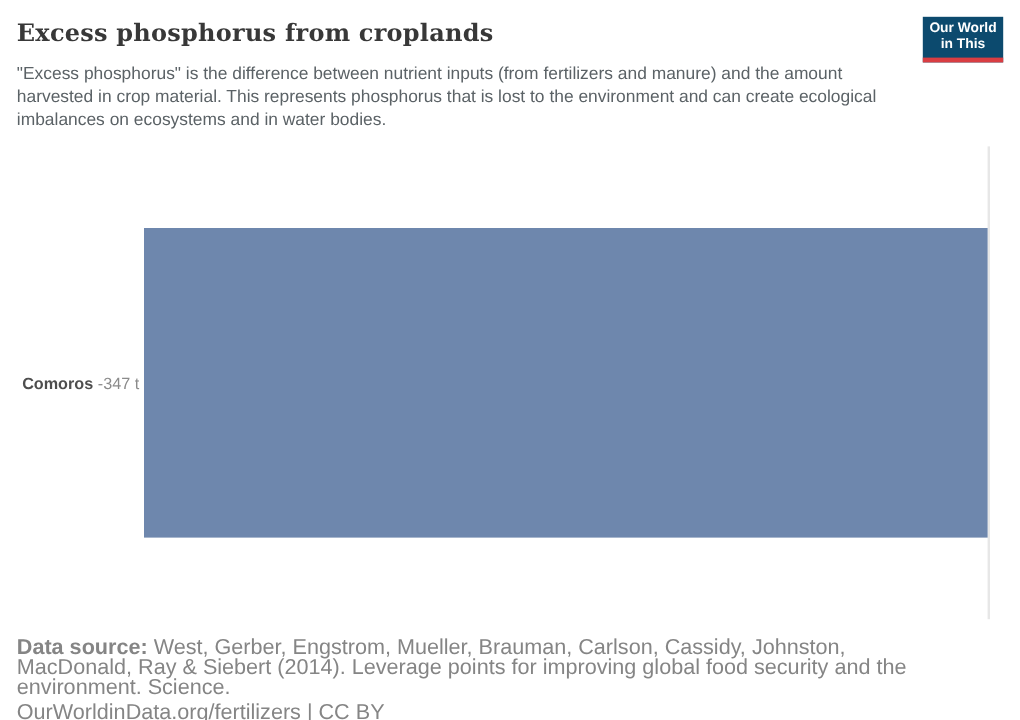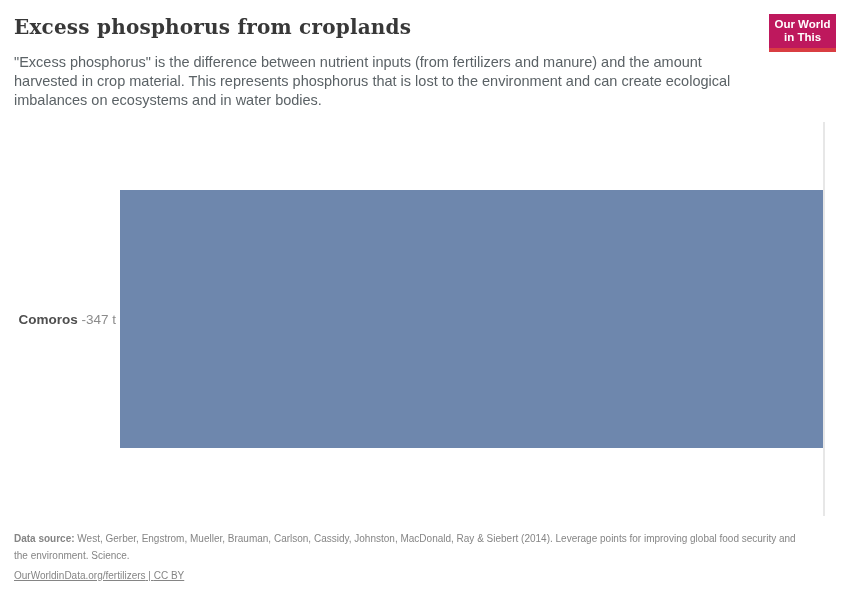--- a/index.html
+++ b/index.html
@@ -54,36 +54,36 @@
     position: absolute; left: 0; top: 189px; width: 116px;
     text-align: right; font-size: 13.5px; line-height: 17px;
     white-space: nowrap;
   }
   .row-label .entity { font-weight: 700; color: #4e4e4e; }
   .row-label .value { font-weight: 400; color: #8b8b8b; }
 
   
   .footer {
     position: absolute; left: 14px; top: 531px; width: 790px;
-    font-size: 10px; line-height: 16.5px; color: #858585;
+    font-size: 18px; line-height: 16.5px; color: #858585;
   }
   .footer .src-label { font-weight: 700; }
   .footer .byline { margin-top: 4px; text-decoration: underline; }
   .footer .link { color: #858585; text-decoration: none; cursor: pointer; }
 </style>
 </head>
 <body>
 
 <div class="page">
 
   <h1 class="title">Excess phosphorus from croplands</h1>
 
   <p class="subtitle">"Excess phosphorus" is the difference between nutrient inputs (from fertilizers and manure) and the amount harvested in crop material. This represents phosphorus that is lost to the environment and can create ecological imbalances on ecosystems and in water bodies.</p>
 
-  <div class="owid-logo" style="background: #be185d; border-bottom-color: rgb(217, 61, 66);">
+  <div class="owid-logo" style="background: #0c4a6e; border-bottom-color: rgb(217, 61, 66);">
     <span>Our World</span>
     <span>in This</span>
   </div>
 
   <div class="plot">
     <div class="axis-zero-line" style="background: rgb(231, 231, 231);"></div>
     <div class="bar-track">
       <div class="bar" style="width: 100%; background: rgb(110, 135, 173);"></div>
     </div>
     <div class="row-label">

